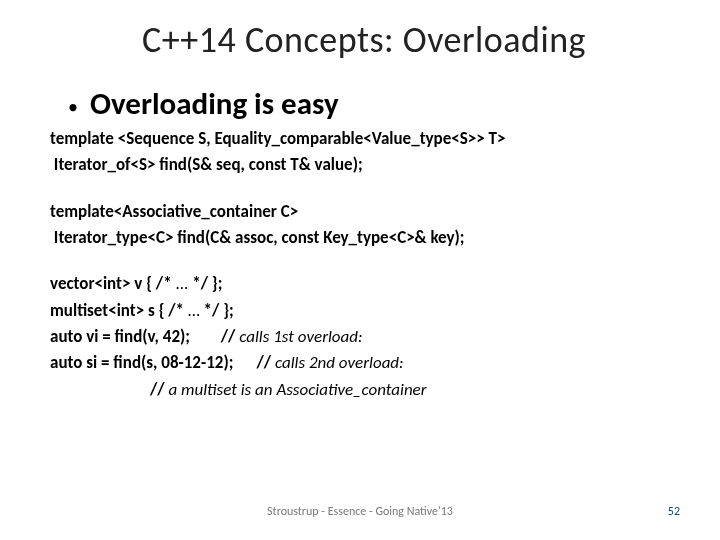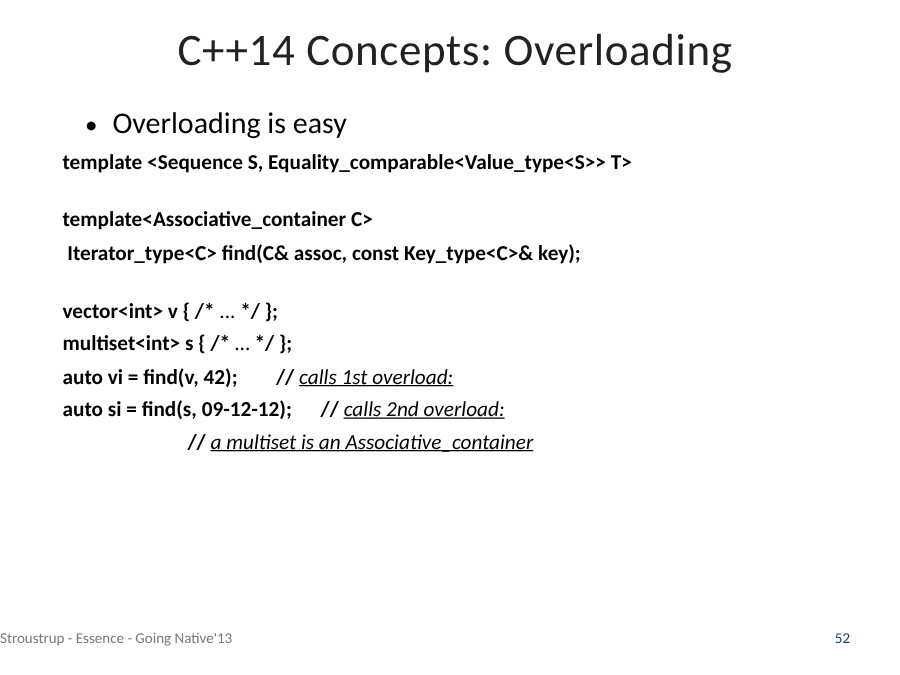--- a/index.html
+++ b/index.html
@@ -32,48 +32,47 @@
     display: flex;
     align-items: baseline;
     margin: 0 0 4px 18px;
   }
   .bullet-dot {
     font-size: 20px;
     margin-right: 12px;
     line-height: 1;
   }
   .bullet-text {
-    font-size: 24px;
-    font-weight: 400;
+    font-size: 31px;
+    font-weight: 700;
   }
   .code-block {
     font-size: 17px;
     line-height: 1.55;
   }
   .code-block .line {
     font-weight: 700;
     white-space: pre;
   }
   .code-block .line .normal {
     font-weight: 400;
   }
   .code-block .line .italic {
     font-style: italic;
     font-weight: 400;
-    text-decoration: underline;
   }
   .code-block .spacer {
     height: 20px;
   }
   .footer {
     position: absolute;
     bottom: 22px;
     left: 0;
     width: 720px;
-    text-align: left;
+    text-align: center;
     font-size: 12px;
     color: #7a7a7a;
   }
   .pagenum {
     position: absolute;
     bottom: 22px;
     right: 40px;
     font-size: 12px;
     color: #0c4a6e;
   }
@@ -85,27 +84,28 @@
 
   <h1 class="title">C++14 Concepts: Overloading</h1>
 
   <div class="bullet-row">
     <span class="bullet-dot">•</span>
     <span class="bullet-text">Overloading is easy</span>
   </div>
 
   <div class="code-block">
     <div class="line">template &lt;Sequence S, Equality_comparable&lt;Value_type&lt;S&gt;&gt; T&gt;</div>
+    <div class="line"> Iterator_of&lt;S&gt; find(S&amp; seq, const T&amp; value);</div>
     <div class="spacer"></div>
     <div class="line">template&lt;Associative_container C&gt;</div>
     <div class="line"> Iterator_type&lt;C&gt; find(C&amp; assoc, const Key_type&lt;C&gt;&amp; key);</div>
     <div class="spacer"></div>
     <div class="line"><span>vector&lt;int&gt; v { /* </span><span class="normal">... </span><span>*/ };</span></div>
     <div class="line"><span>multiset&lt;int&gt; s { /* </span><span class="normal">… </span><span>*/ };</span></div>
     <div class="line"><span>auto vi = find(v, 42);        // </span><span class="italic">calls 1st overload:</span></div>
-    <div class="line"><span>auto si = find(s, 09-12-12);      // </span><span class="italic">calls 2nd overload:</span></div>
+    <div class="line"><span>auto si = find(s, 08-12-12);      // </span><span class="italic">calls 2nd overload:</span></div>
     <div class="line"><span>                          // </span><span class="italic">a multiset is an Associative_container</span></div>
   </div>
 
   <div class="footer">Stroustrup - Essence - Going Native'13</div>
   <div class="pagenum">52</div>
 
 </div>
 
 </body></html>

